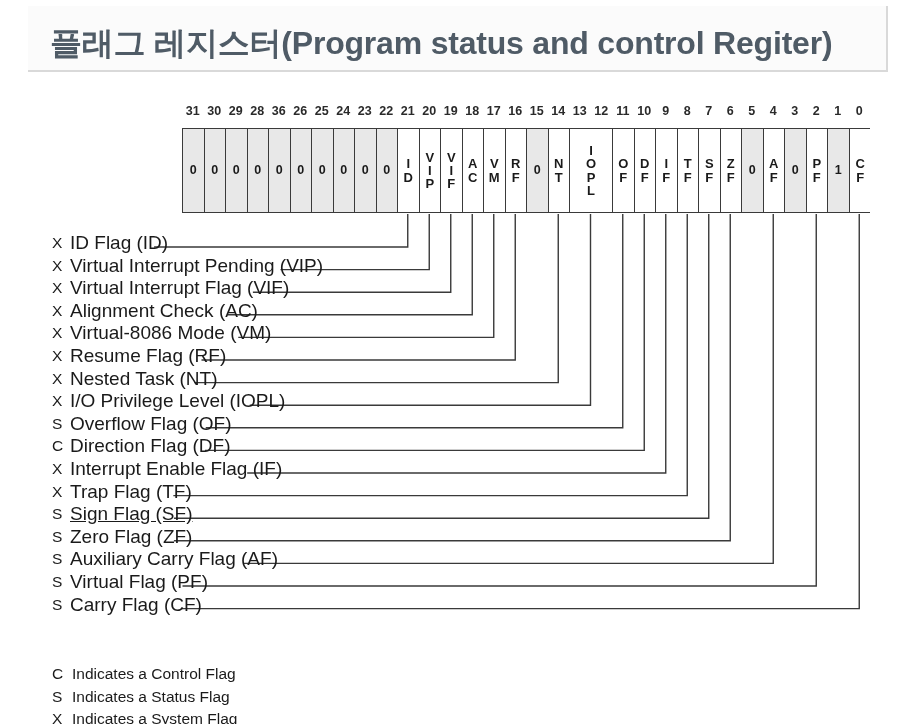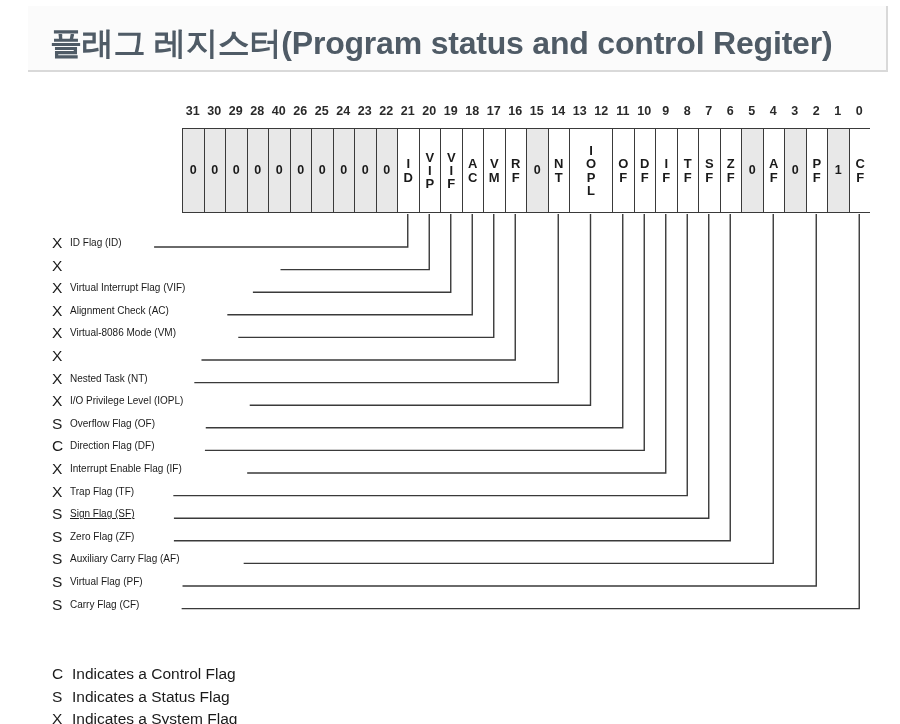--- a/index.html
+++ b/index.html
@@ -134,21 +134,21 @@
     left: 0;
     top: 0;
     width: 14px;
     font-size: 15.5px;
     line-height: 22.6px;
     color: #1a1a1a;
   }
   .flag-label {
     position: absolute;
     top: 0;
-    font-size: 10px;
+    font-size: 19px;
     line-height: 22.6px;
     color: #1a1a1a;
     white-space: nowrap;
   }
 
   
   #legend {
     position: absolute;
     left: 52px;
     top: 663px;
@@ -188,21 +188,21 @@
       <div class="bit-num-slot" style="left: 21.5px; width: 21.5px;">
         <div class="bit-num">30</div>
       </div>
       <div class="bit-num-slot" style="left: 43px; width: 21.5px;">
         <div class="bit-num">29</div>
       </div>
       <div class="bit-num-slot" style="left: 64.5px; width: 21.5px;">
         <div class="bit-num">28</div>
       </div>
       <div class="bit-num-slot" style="left: 86px; width: 21.5px;">
-        <div class="bit-num">40</div>
+        <div class="bit-num">36</div>
       </div>
       <div class="bit-num-slot" style="left: 107.5px; width: 21.5px;">
         <div class="bit-num">26</div>
       </div>
       <div class="bit-num-slot" style="left: 129px; width: 21.5px;">
         <div class="bit-num">25</div>
       </div>
       <div class="bit-num-slot" style="left: 150.5px; width: 21.5px;">
         <div class="bit-num">24</div>
       </div>
@@ -417,35 +417,37 @@
       <path d="M 181.640625 608.6 H 859.25 V 214" fill="none" stroke="#3a3a3a" stroke-width="1.4"></path>
     </svg>
 
   <div id="flag-list">
       <div class="flag-row">
         <div class="flag-kind">X</div>
         <div class="flag-label" style="left: 18px;">ID Flag (ID)</div>
       </div>
       <div class="flag-row">
         <div class="flag-kind">X</div>
+        <div class="flag-label" style="left: 18px;">Virtual Interrupt Pending (VIP)</div>
       </div>
       <div class="flag-row">
         <div class="flag-kind">X</div>
         <div class="flag-label" style="left: 18px;">Virtual Interrupt Flag (VIF)</div>
       </div>
       <div class="flag-row">
         <div class="flag-kind">X</div>
         <div class="flag-label" style="left: 18px;">Alignment Check (AC)</div>
       </div>
       <div class="flag-row">
         <div class="flag-kind">X</div>
         <div class="flag-label" style="left: 18px;">Virtual-8086 Mode (VM)</div>
       </div>
       <div class="flag-row">
         <div class="flag-kind">X</div>
+        <div class="flag-label" style="left: 18px;">Resume Flag (RF)</div>
       </div>
       <div class="flag-row">
         <div class="flag-kind">X</div>
         <div class="flag-label" style="left: 18px;">Nested Task (NT)</div>
       </div>
       <div class="flag-row">
         <div class="flag-kind">X</div>
         <div class="flag-label" style="left: 18px; text-align: right;">I/O Privilege Level (IOPL)</div>
       </div>
       <div class="flag-row">

